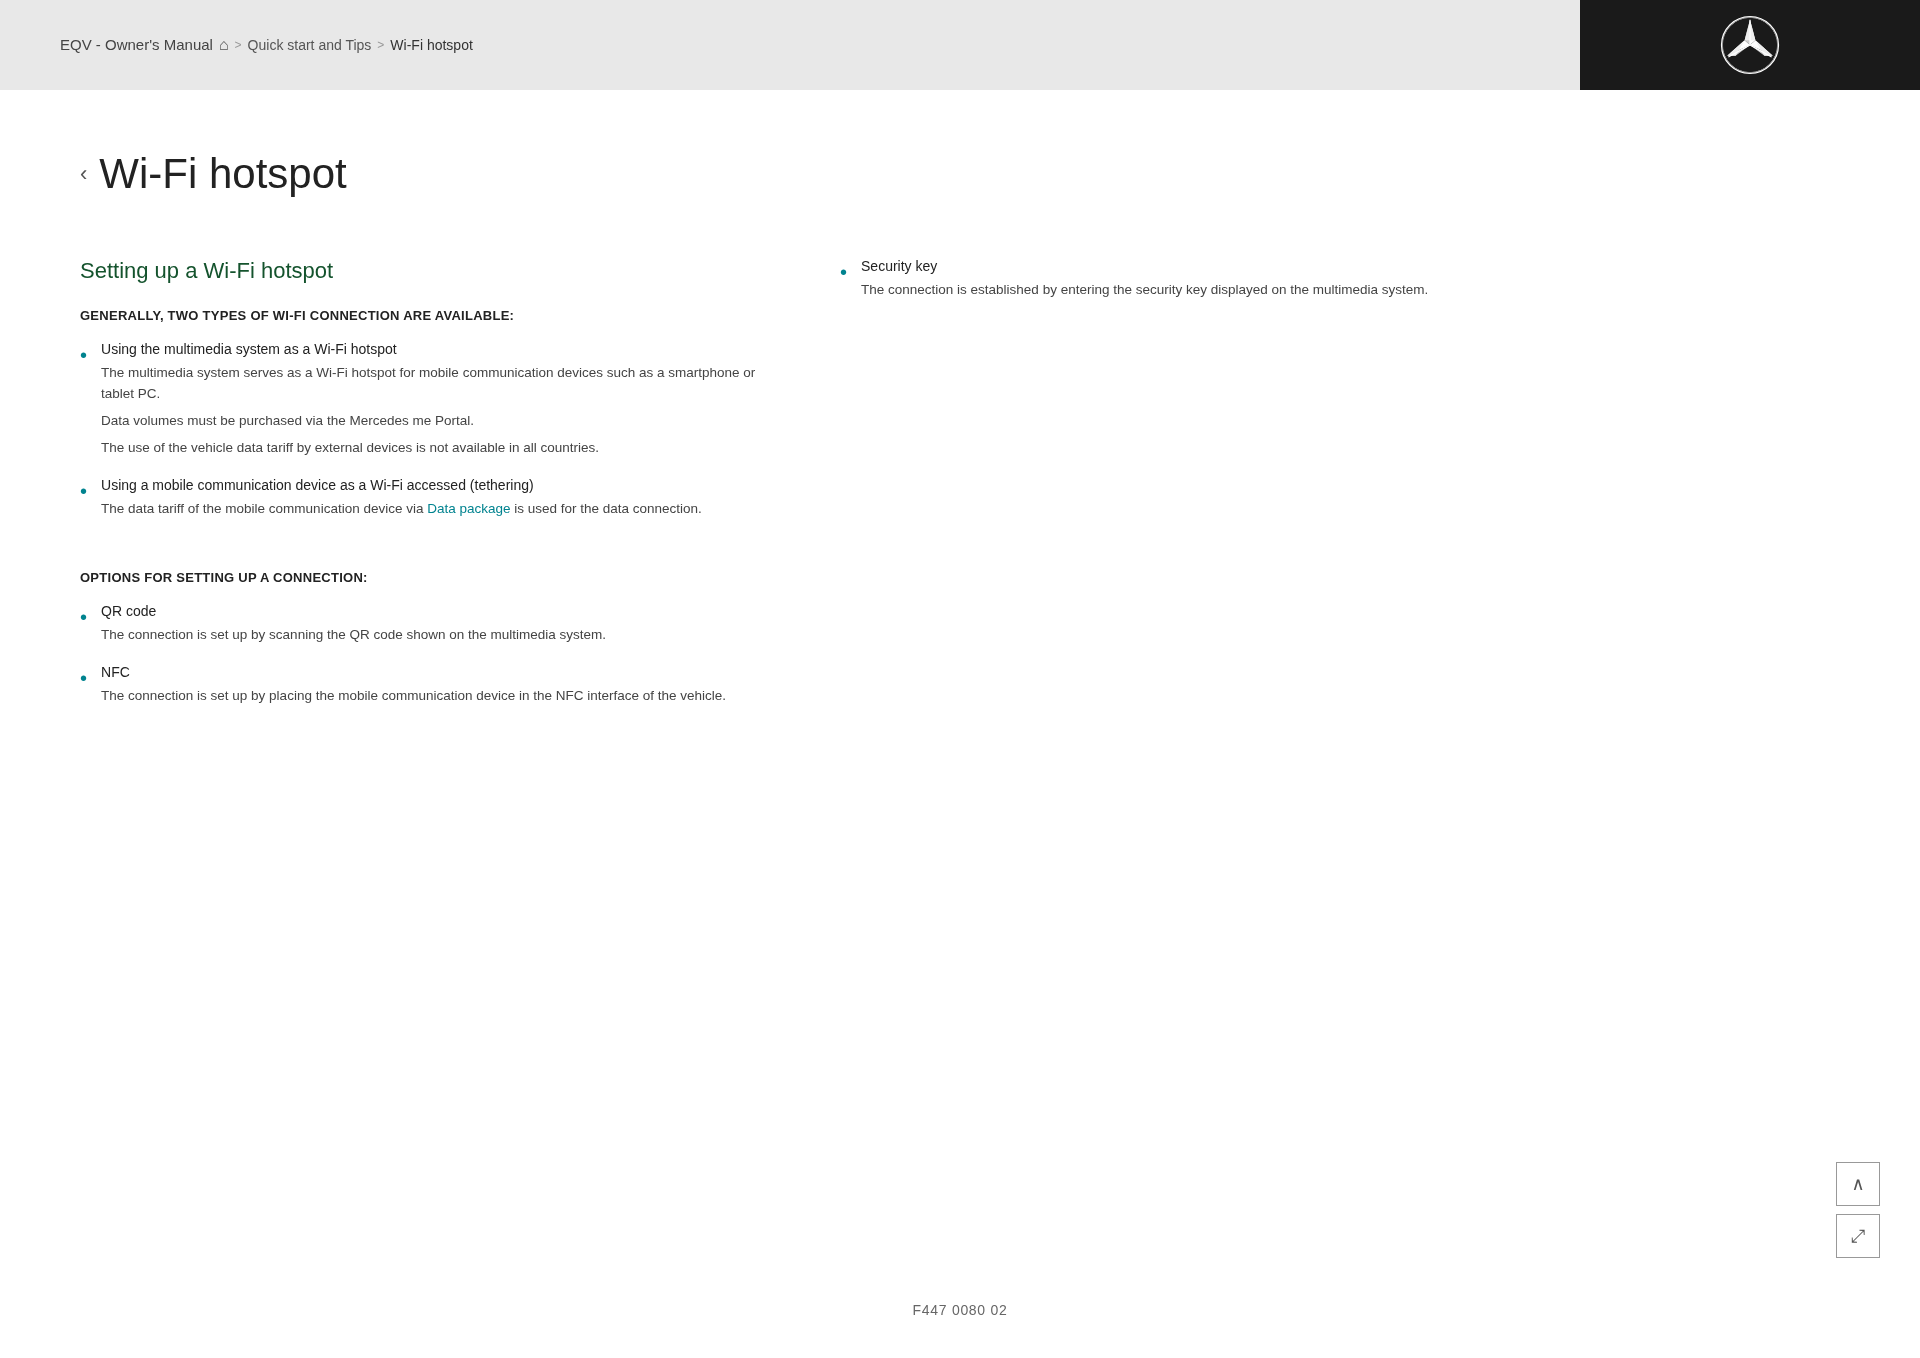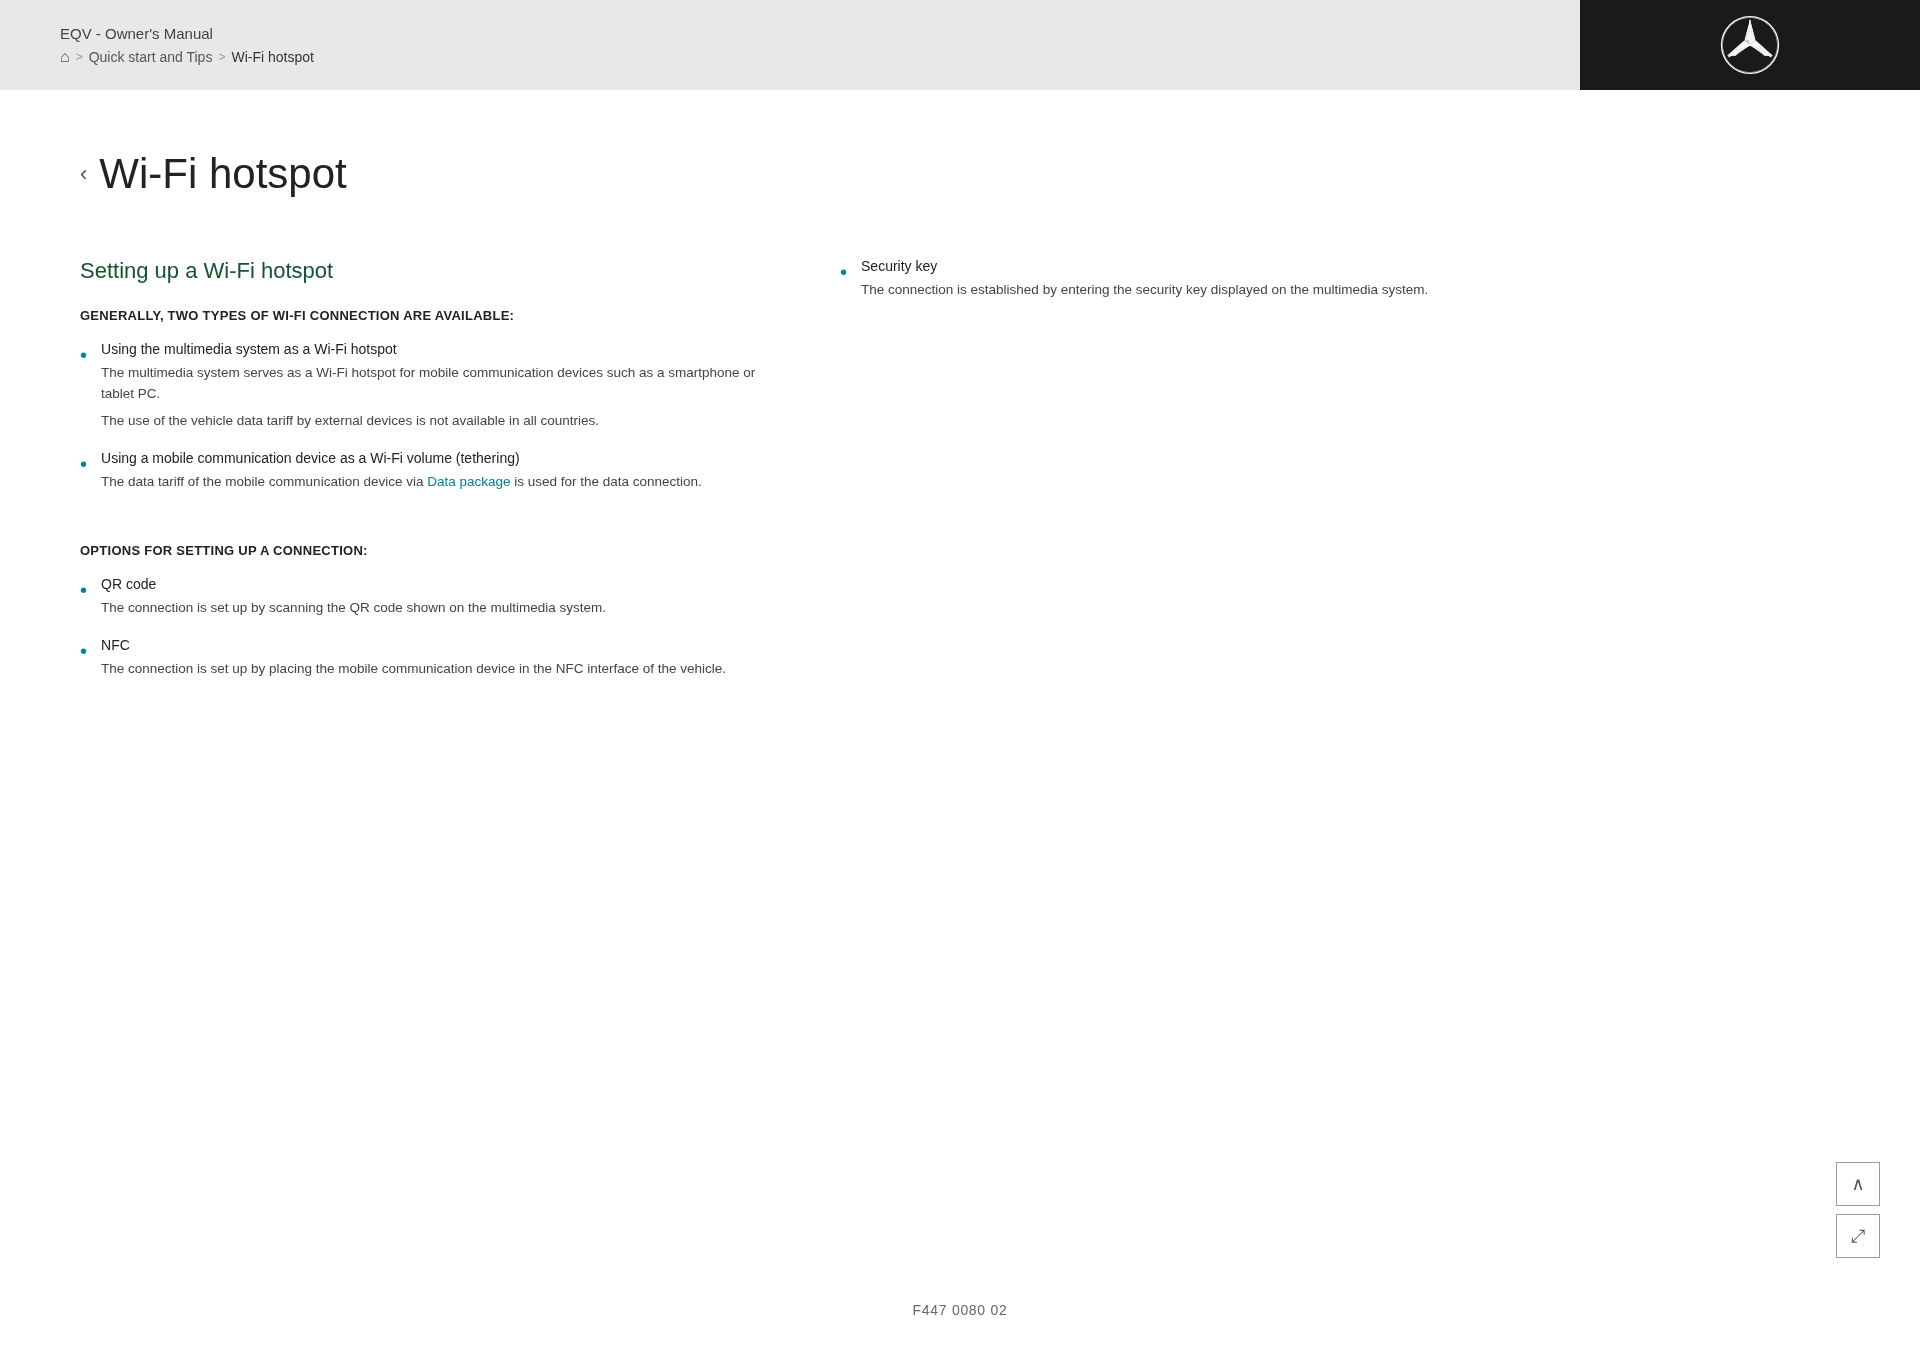--- a/index.html
+++ b/index.html
@@ -36,21 +36,21 @@
     }
 
     
     .mercedes-star {
       width: 60px;
       height: 60px;
     }
 
     .header-content {
       display: flex;
-      flex-direction: column;
+      flex-direction: row;
       gap: 6px;
     }
 
     .manual-title {
       font-size: 15px;
       color: #444;
       font-weight: normal;
     }
 
     .breadcrumb {
@@ -268,28 +268,29 @@
 
       <p class="subsection-heading">GENERALLY, TWO TYPES OF WI-FI CONNECTION ARE AVAILABLE:</p>
 
       <ul class="content-list">
 
         <li>
           <span class="bullet">•</span>
           <div class="item-content">
             <div class="item-title">Using the multimedia system as a Wi-Fi hotspot</div>
             <p class="item-desc">The multimedia system serves as a Wi-Fi hotspot for mobile communication devices such as a smartphone or tablet PC.</p>
+            <p class="item-desc">Data volumes must be purchased via the Mercedes me Portal.</p>
             <p class="item-desc">The use of the vehicle data tariff by external devices is not available in all countries.</p>
           </div>
         </li>
 
         <li>
           <span class="bullet">•</span>
           <div class="item-content">
-            <div class="item-title">Using a mobile communication device as a Wi-Fi volume (tethering)</div>
+            <div class="item-title">Using a mobile communication device as a Wi-Fi accessed (tethering)</div>
             <p class="item-desc">The data tariff of the mobile communication device via <a class="link-text">Data package</a> is used for the data connection.</p>
           </div>
         </li>
       </ul>
 
       <div class="section-divider"></div>
 
       <p class="subsection-heading">OPTIONS FOR SETTING UP A CONNECTION:</p>
 
       <ul class="content-list">

